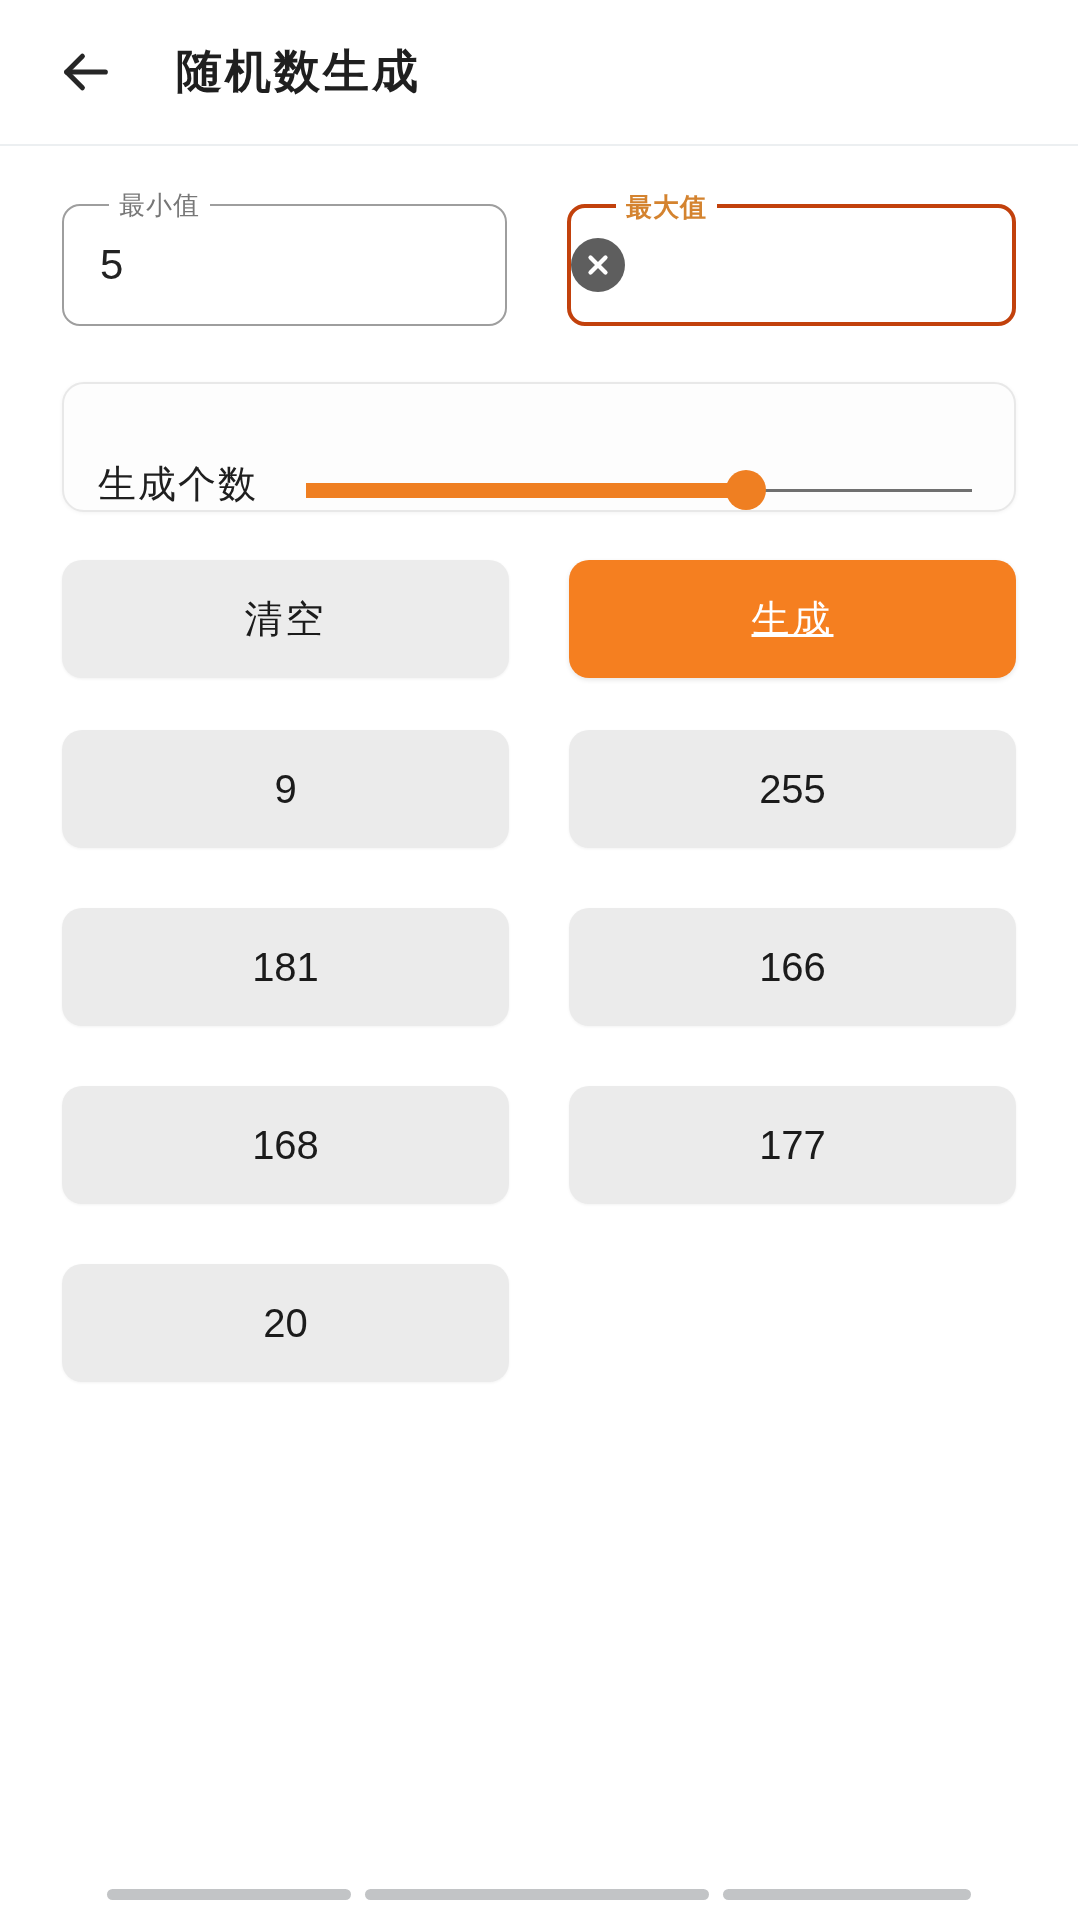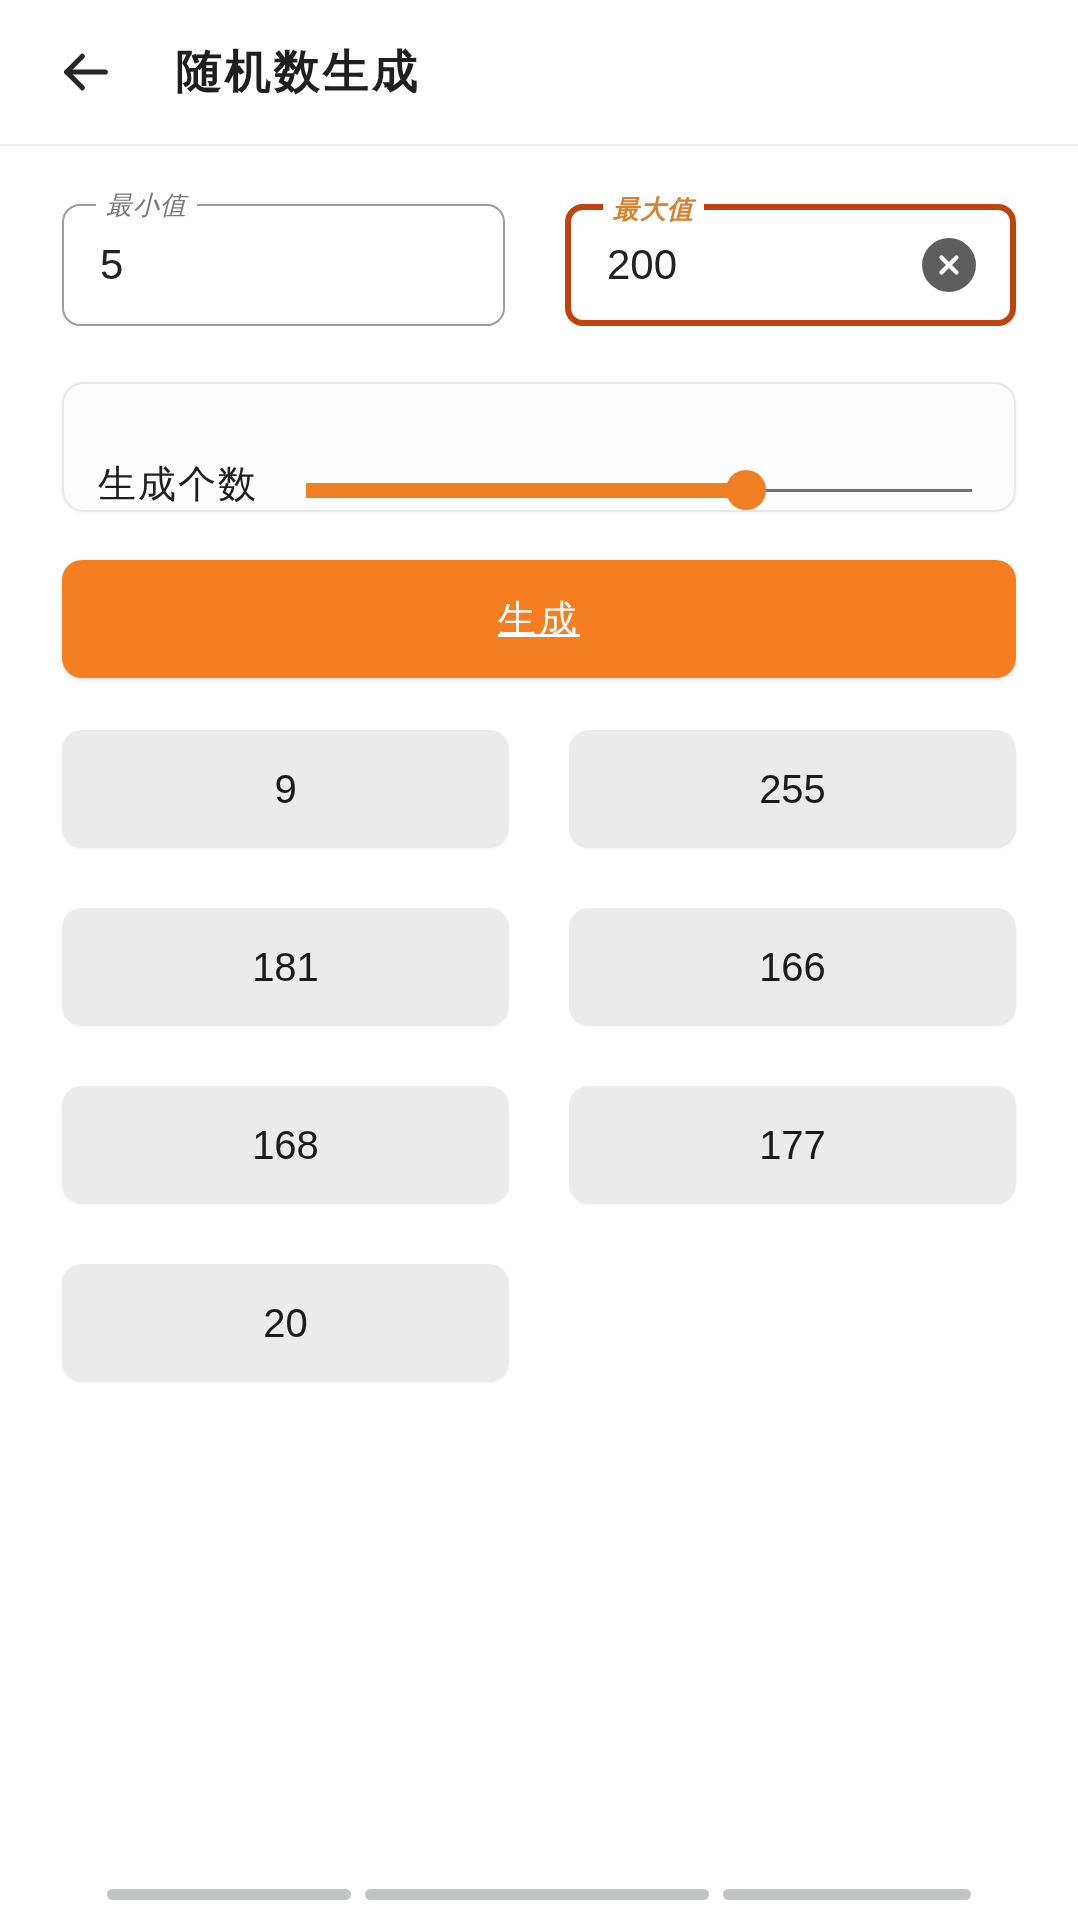--- a/index.html
+++ b/index.html
@@ -60,33 +60,32 @@
     flex: 1;
     height: 122px;
     margin-top: 58px;
     border: 2px solid #9e9e9e;
     border-radius: 18px;
     display: flex;
     align-items: center;
     background: #ffffff;
   }
   .field.focused {
-    border: 6px solid #c2410c;
+    border: 4px solid #c2410c;
   }
   .field-label {
     position: absolute;
     top: -17px;
-    left: 32px;
+    left: 45px;
     padding: 0 10px;
     background: #ffffff;
     font-size: 26px;
     color: #777777;
     line-height: 32px;
     letter-spacing: 1px;
-    font-style: italic;
   }
   .field.focused .field-label { color: #d4832f; font-weight: 700; }
   .field-value {
     font-size: 42px;
     color: #222222;
     padding-left: 36px;
     flex: 1;
   }
   .clear-icon {
     width: 54px;
@@ -239,41 +238,41 @@
 
     <div class="row">
 
       <div class="field">
         <span class="field-label">最小值</span>
         <span class="field-value">5</span>
       </div>
 
       <div class="field focused">
         <span class="field-label">最大值</span>
-        <span class="field-value">200</span>
         <span class="clear-icon">
           <svg width="30" height="30" viewBox="0 0 24 24" fill="none" stroke="#ffffff" stroke-width="3.4" stroke-linecap="round">
             <line x1="6" y1="6" x2="18" y2="18"></line>
             <line x1="18" y1="6" x2="6" y2="18"></line>
           </svg>
         </span>
       </div>
 
     </div>
 
     <div class="slider-card">
       <span class="slider-label">生成个数</span>
       <div class="slider-wrap">
         <div class="slider-track" style="background: rgb(112, 112, 112);"></div>
         <div class="slider-fill" style="width: 66%; background: rgb(239, 127, 34);"></div>
         <div class="slider-thumb" style="left: 66%; background: rgb(239, 127, 34);"></div>
       </div>
     </div>
 
     <div class="row actions">
+      <button class="btn btn-clear">清空</button>
       <button class="btn btn-generate" style="background: rgb(245, 127, 32);">生成</button>
     </div>
 
     <div class="results">
         <div class="result-chip">9</div>
         <div class="result-chip">255</div>
         <div class="result-chip">181</div>
         <div class="result-chip">166</div>
         <div class="result-chip">168</div>
         <div class="result-chip">177</div>

